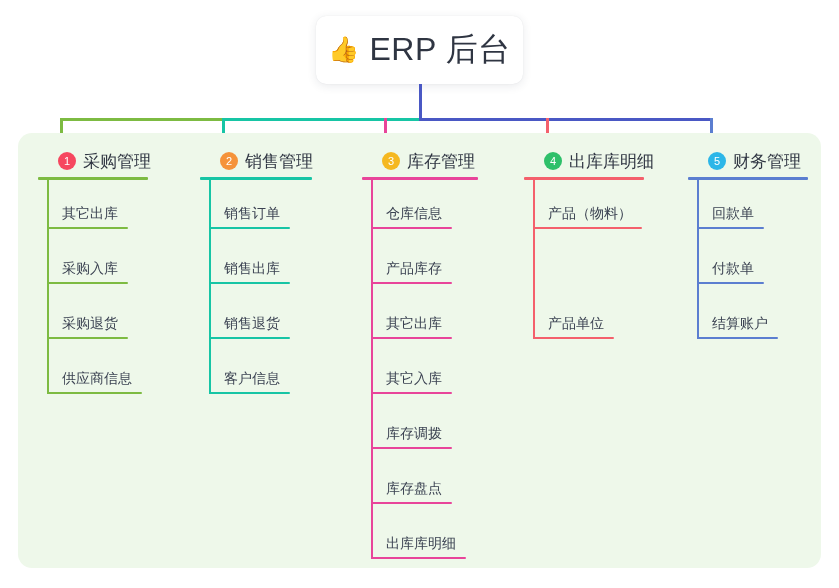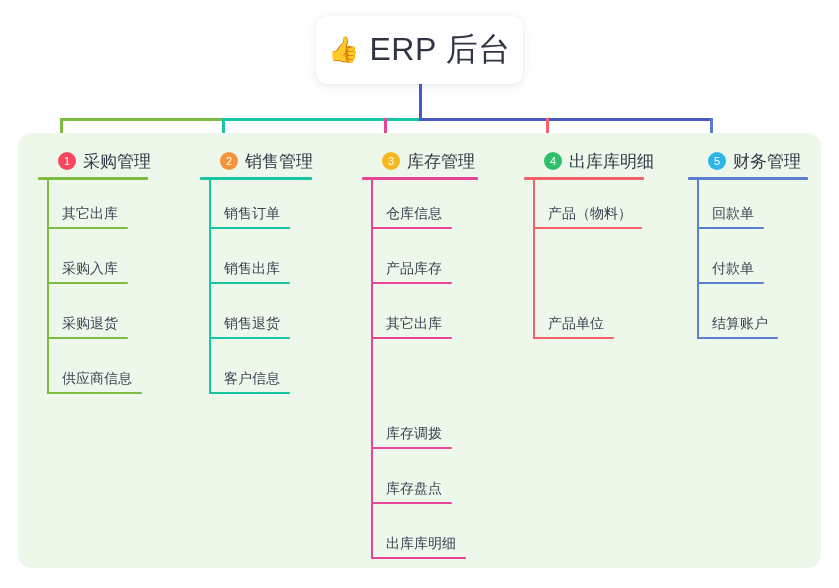--- a/index.html
+++ b/index.html
@@ -212,20 +212,24 @@
           <div class="leaf-rule" style="width: 81px; background: rgb(232, 69, 154);"></div>
         </div>
         <div class="leaf" style="top: 248px; height: 36px; width: 166px; text-align: center;">
           <span class="leaf-label">产品库存</span>
           <div class="leaf-rule" style="width: 81px; background: rgb(232, 69, 154);"></div>
         </div>
         <div class="leaf" style="top: 303px; height: 36px; width: 166px; font-family: Liberation Mono, monospace;">
           <span class="leaf-label">其它出库</span>
           <div class="leaf-rule" style="width: 81px; background: rgb(232, 69, 154);"></div>
         </div>
+        <div class="leaf" style="top: 358px; height: 36px; width: 166px;">
+          <span class="leaf-label">其它入库</span>
+          <div class="leaf-rule" style="width: 81px; background: rgb(232, 69, 154);"></div>
+        </div>
         <div class="leaf" style="top: 413px; height: 36px; width: 166px;">
           <span class="leaf-label">库存调拨</span>
           <div class="leaf-rule" style="width: 81px; background: rgb(232, 69, 154);"></div>
         </div>
         <div class="leaf" style="top: 468px; height: 36px; width: 166px; text-align: right;">
           <span class="leaf-label">库存盘点</span>
           <div class="leaf-rule" style="width: 81px; background: rgb(232, 69, 154);"></div>
         </div>
         <div class="leaf" style="top: 523px; height: 36px; width: 166px;">
           <span class="leaf-label">出库库明细</span>

